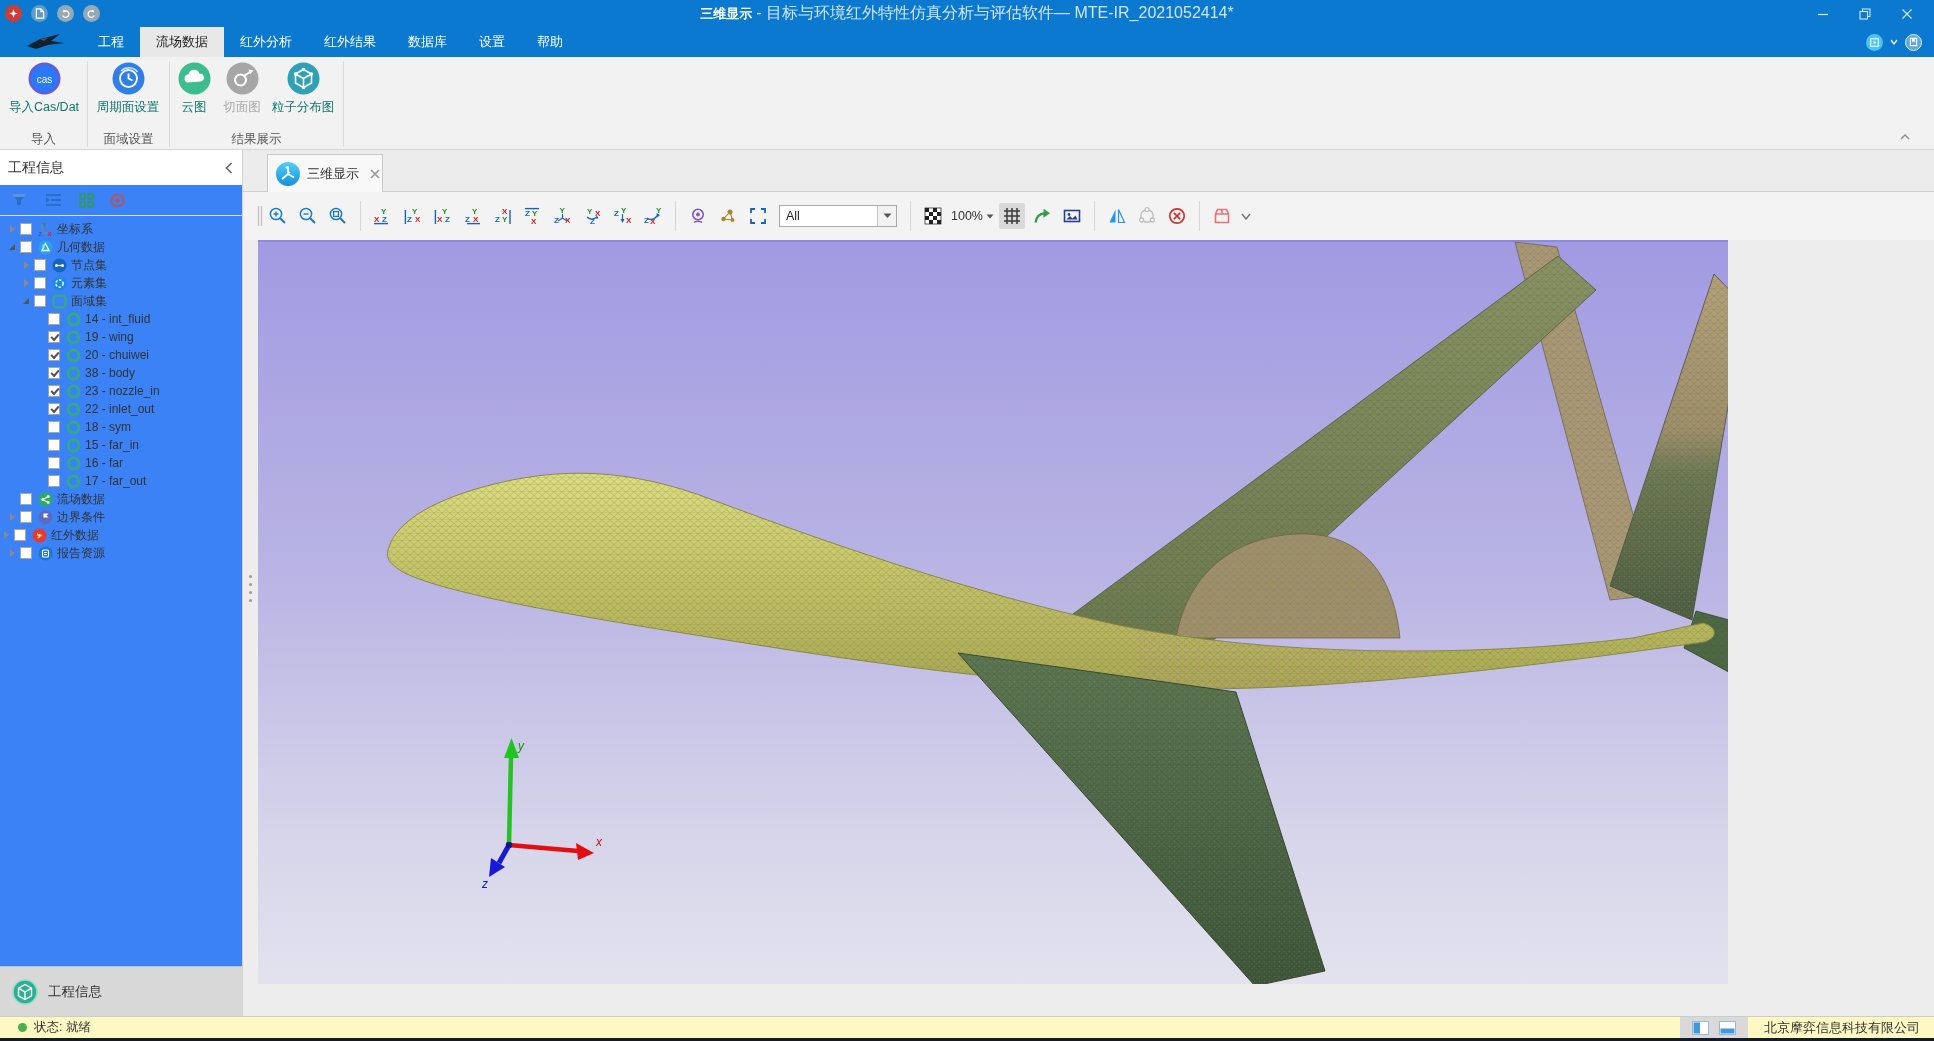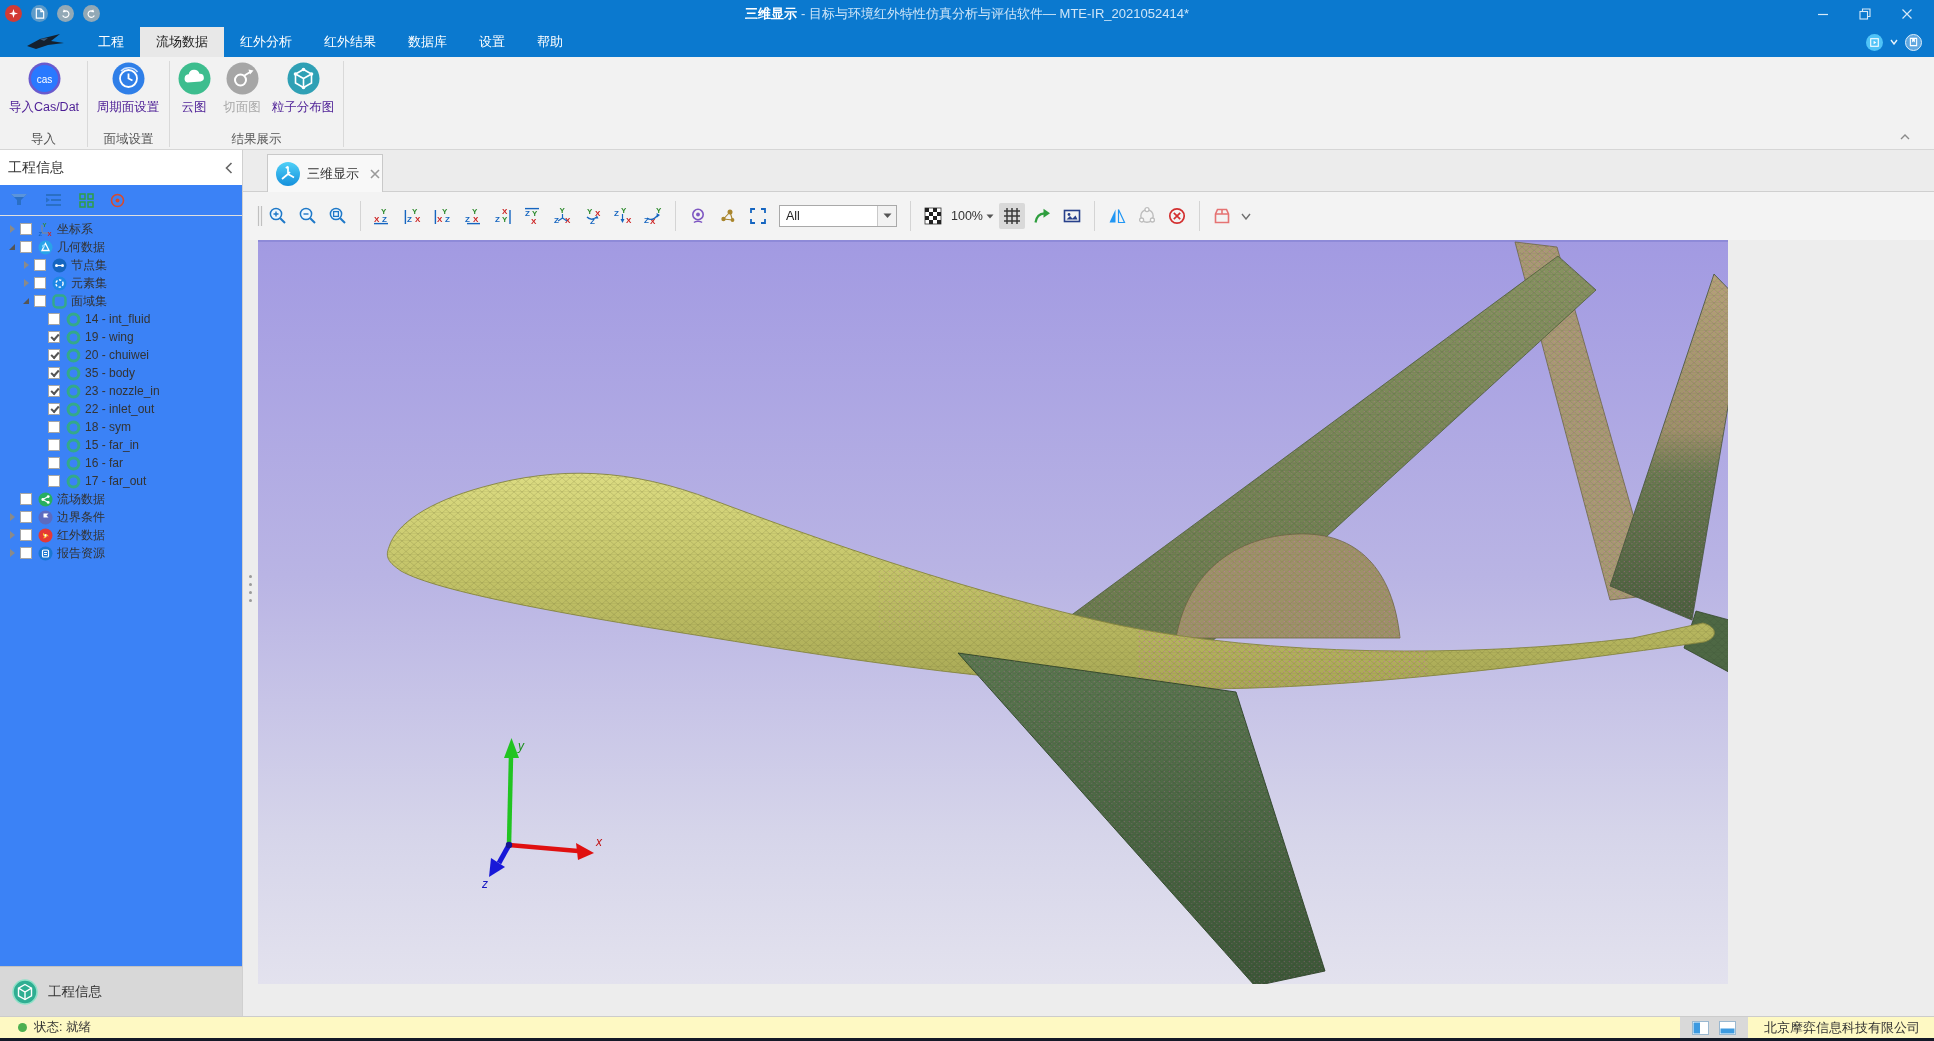--- a/index.html
+++ b/index.html
@@ -8,40 +8,40 @@
 
   
   .titlebar { position:absolute; left:0; top:0; width:1934px; height:27px; background:#0b79cf; display:flex; align-items:center; }
   .qbtn { width:17px; height:17px; border-radius:50%; display:flex; align-items:center; justify-content:center; margin-left:9px; }
   .qbtn svg { display:block; }
   .qbtn.red { background:#d23b34; margin-left:5px; }
   .qbtn.doc { background:#5d9bc9; }
   .qbtn.gray { background:#93a9b6; }
   .title-center { position:absolute; left:0; right:0; top:0; height:27px; display:flex; align-items:center; justify-content:center; pointer-events:none; }
   .title-center .t1 { color:#ffffff; font-weight:bold; font-size:13px; }
-  .title-center .t2 { color:#cfe6f8; font-size:13px; margin-left:4px; }
+  .title-center .t2 { color:#cfe6f8; font-size:16px; margin-left:4px; }
   .winctl { position:absolute; right:0; top:0; height:27px; display:flex; align-items:center; padding-right:20px; gap:28px; }
   .winctl .wbtn { width:14px; height:14px; display:flex; align-items:center; justify-content:center; }
 
   
   .menubar { position:absolute; left:0; top:27px; width:1934px; height:30px; background:#0b79cf; display:flex; align-items:center; }
   .logo { margin-left:24px; width:44px; height:24px; }
   .menus { display:flex; margin-left:14px; height:30px; align-items:stretch; }
   .mitem { padding:0 16px; display:flex; align-items:center; color:#ffffff; font-size:13px; cursor:default; }
   .mitem.active { background:#e8e8e8; color:#222; }
   .menubar-right { position:absolute; right:12px; top:0; height:30px; display:flex; align-items:center; gap:7px; }
   .mr-circle { width:17px; height:17px; border-radius:50%; display:flex; align-items:center; justify-content:center; }
   .mr-circle.blue { background:#4fc3f7; }
   .mr-circle.gray { background:rgba(255,255,255,.35); border:1px solid #dfeefa; }
 
   
   .ribbon { position:absolute; left:0; top:57px; width:1934px; height:93px; background:#f2f2f2; border-bottom:1px solid #d6d6d6; }
   .rbtn { position:absolute; top:5px; display:flex; flex-direction:column; align-items:center; cursor:default; }
   .rbtn .circ { width:33px; height:33px; border-radius:50%; display:flex; align-items:center; justify-content:center; }
-  .rbtn .rlabel { margin-top:4px; font-size:12.5px; color:#4c1d95; white-space:nowrap; }
+  .rbtn .rlabel { margin-top:4px; font-size:12.5px; color:#0f766e; white-space:nowrap; }
   .rbtn.disabled .rlabel { color:#a9a9a9; }
   .rsep { position:absolute; top:4px; height:86px; border-left:1px solid #d9d9d9; }
   .rgroup { position:absolute; top:71px; height:22px; display:flex; align-items:center; justify-content:center; font-size:12.5px; color:#555; }
   .ribbon-collapse { position:absolute; right:22px; top:74px; width:14px; height:12px; }
 
   
   .leftpanel { position:absolute; left:0; top:150px; width:243px; height:866px; background:#3b82f6; border-right:1px solid #d0d0d0; }
   .lp-header { position:absolute; left:0; top:0; width:100%; height:35px; display:flex; align-items:center; padding:0 8px; background:#ffffff; }
   .lp-title { font-size:14px; color:#333; flex:1; }
   .lp-toolbar { position:absolute; left:0; top:35px; width:100%; height:31px; display:flex; align-items:center; gap:16px; padding-left:10px; border-bottom:1px solid #e0e0e0; }
@@ -368,21 +368,21 @@
         <span class="tlabel">20 - chuiwei</span>
       </div>
       <div class="trow" style="padding-left: 34px;">
         <span class="arw"></span>
         <span class="cb checked"></span>
         <span class="ticon">
           <svg width="15" height="15" viewBox="0 0 15 15">
             <circle cx="7.5" cy="7.5" r="5.4" fill="none" stroke="#34a98a" stroke-width="3"></circle>
           </svg>
         </span>
-        <span class="tlabel">35 - body</span>
+        <span class="tlabel">38 - body</span>
       </div>
       <div class="trow" style="padding-left: 34px;">
         <span class="arw"></span>
         <span class="cb checked"></span>
         <span class="ticon">
           <svg width="15" height="15" viewBox="0 0 15 15">
             <circle cx="7.5" cy="7.5" r="5.4" fill="none" stroke="#34a98a" stroke-width="3"></circle>
           </svg>
         </span>
         <span class="tlabel">23 - nozzle_in</span>
@@ -457,21 +457,21 @@
         </span>
         <span class="cb"></span>
         <span class="ticon">
           <svg width="15" height="15" viewBox="0 0 15 15">
             <circle cx="7.5" cy="7.5" r="7" fill="#5c6bc0"></circle>
             <path d="M5.5 11.5 V3.5 H10.5 L8.5 5.5 L10.5 7.5 H5.5" fill="#fff"></path>
           </svg>
         </span>
         <span class="tlabel">边界条件</span>
       </div>
-      <div class="trow" style="padding-left: 6px;">
+      <div class="trow" style="">
         <span class="arw col">
           <i></i>
         </span>
         <span class="cb"></span>
         <span class="ticon">
           <svg width="15" height="15" viewBox="0 0 15 15">
             <circle cx="7.5" cy="7.5" r="7" fill="#e53935"></circle>
             <circle cx="7.5" cy="7.5" r="1.4" fill="#fff"></circle>
             <path d="M7.5 6 A3.5 3.5 0 0 1 10.8 8.5 L8.6 8 Z" fill="#ffca28"></path>
             <path d="M6 8.5 A3.5 3.5 0 0 1 5.2 4.8 L6.8 6.6 Z" fill="#ffca28"></path>

